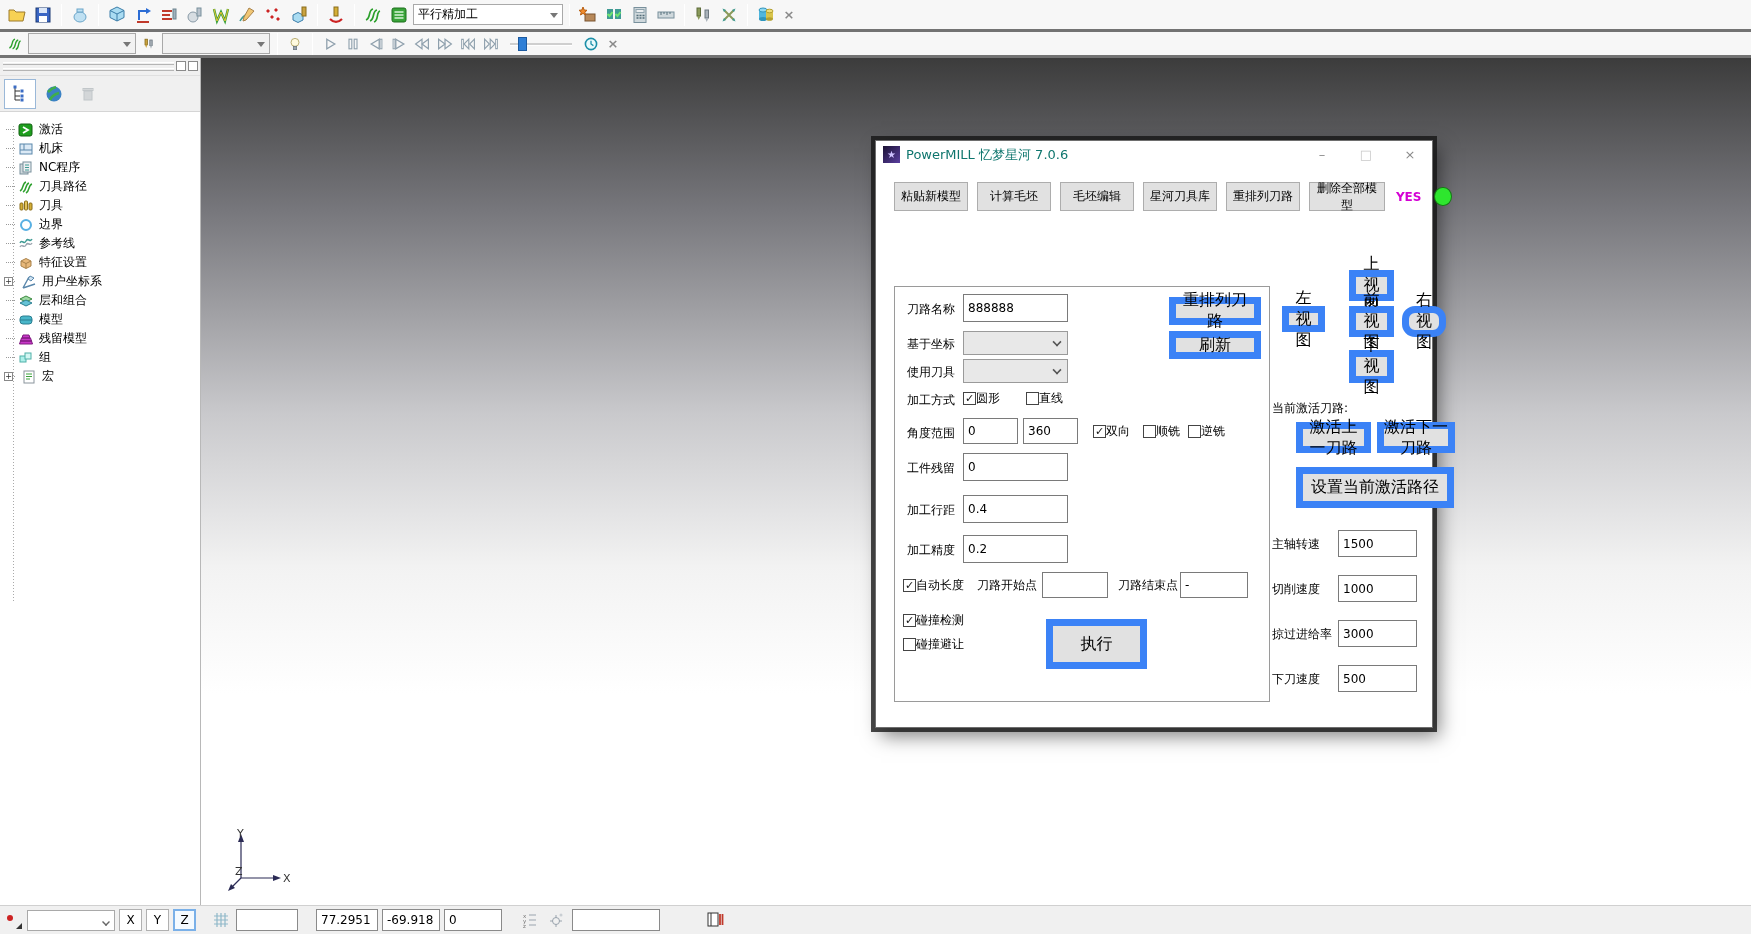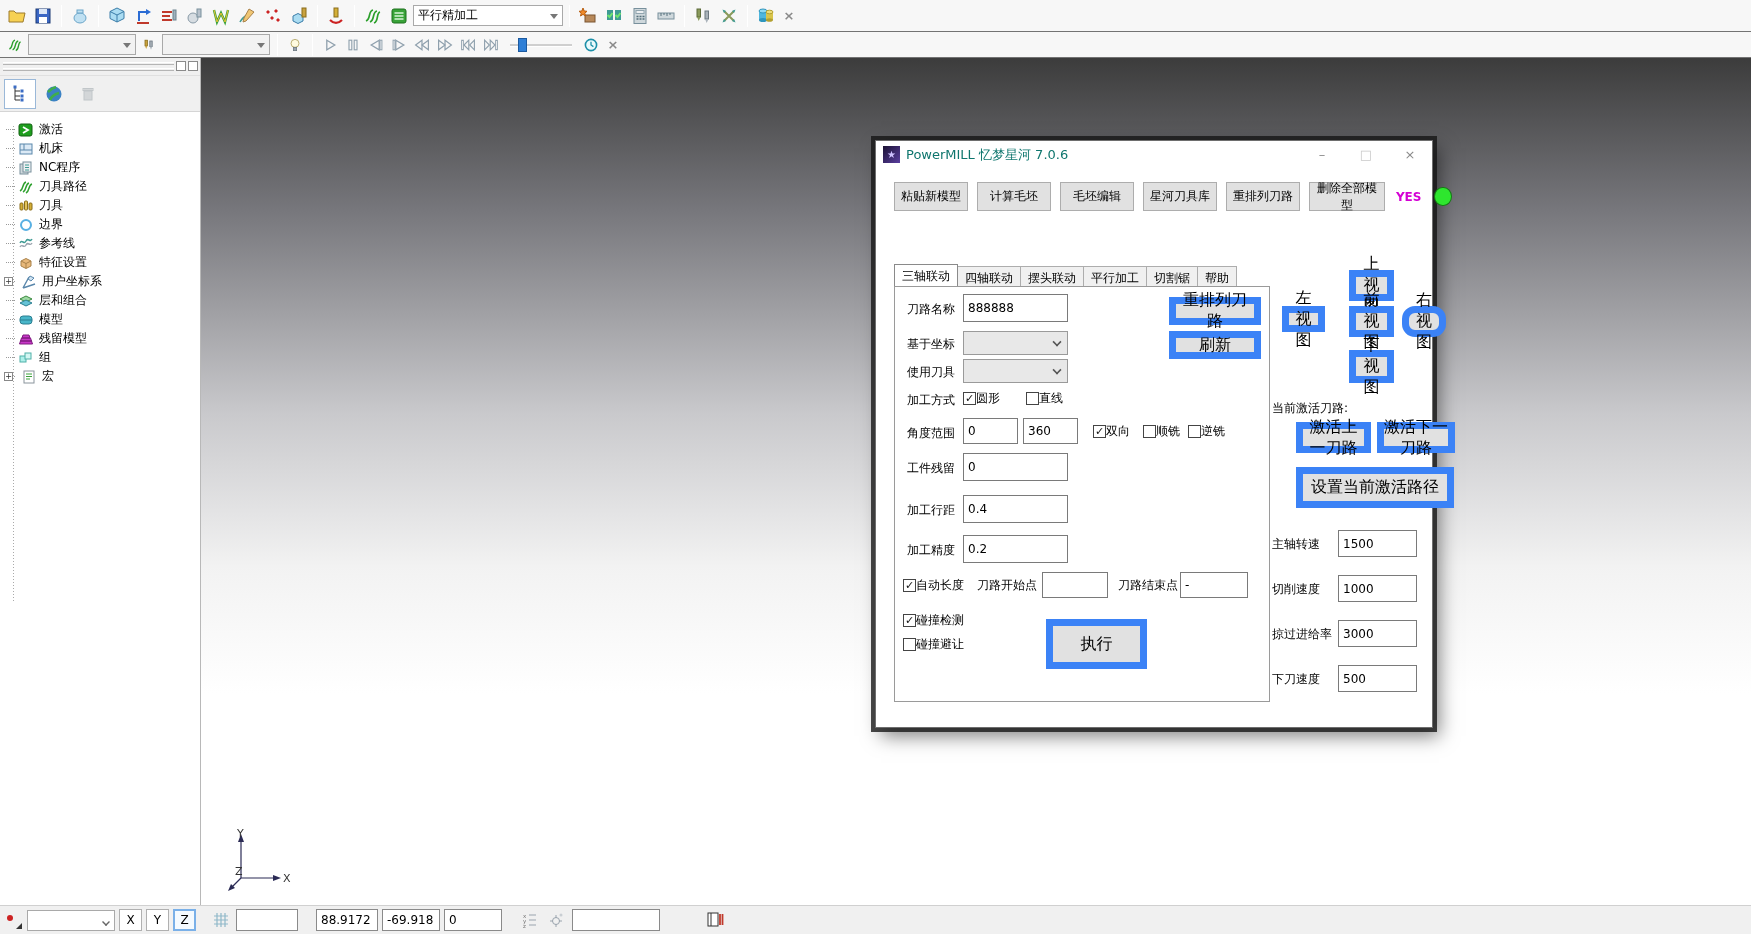--- a/index.html
+++ b/index.html
@@ -1,21 +1,21 @@
 <!DOCTYPE html>
 <html><head>
 <meta charset="utf-8">
 <style>
   * { box-sizing: border-box; margin: 0; padding: 0; }
   html,body { width:1751px; height:934px; overflow:hidden; }
   body { font-family:"DejaVu Sans","Liberation Sans",sans-serif; font-size:12px; color:#000; background:#fff; }
   .app { position:relative; width:1751px; height:934px; background:#f5f5f5; }
 
   
-  .tb { display:flex; align-items:center; background:#f7f7f7; border-bottom:1px solid #737373; }
+  .tb { display:flex; align-items:center; background:#f7f7f7; border-bottom:3px solid #737373; }
   .tb-main { position:absolute; top:0; left:0; right:0; height:32px; padding-left:5px; gap:2px; }
   .tb-sim  { position:absolute; top:32px; left:0; right:0; height:26px; padding-left:5px; gap:3px; }
   .ti { width:24px; height:24px; display:inline-flex; align-items:center; justify-content:center; border:1px solid transparent; }
   .ti svg { width:20px; height:20px; }
   .ti-sm { width:20px; height:20px; }
   .ti-sm svg { width:16px; height:16px; }
   .sep { width:1px; height:22px; background:#cfcfcf; border-right:1px solid #fff; margin:0 4px; }
   .combo { height:21px; background:#fff; border:1px solid #a9a9a9; display:inline-flex; align-items:center; padding:0 4px; position:relative; }
   .combo .chev { position:absolute; right:4px; top:8px; width:0; height:0; border-left:4px solid transparent; border-right:4px solid transparent; border-top:5px solid #777; }
   .combo-gray { background:#f2f2f2; }
@@ -554,28 +554,20 @@
         <button class="btn">粘贴新模型</button>
         <button class="btn">计算毛坯</button>
         <button class="btn">毛坯编辑</button>
         <button class="btn">星河刀具库</button>
         <button class="btn">重排列刀路</button>
         <button class="btn">删除全部模型</button>
         <span class="yes-lbl">YES</span>
         <span class="led"></span>
       </div>
 
-      <div class="tabs">
-        <span class="tab active">三轴联动</span>
-        <span class="tab">四轴联动</span>
-        <span class="tab">摆头联动</span>
-        <span class="tab">平行加工</span>
-        <span class="tab">切割锯</span>
-        <span class="tab">帮助</span>
-      </div>
 
       <div class="tabpanel">
         <span class="lbl" style="left:12px; top:14px;">刀路名称</span>
         <div class="inp" style="left:68px; top:7px; width:105px; height:28px;">888888</div>
         <button class="rp-btn" style="left:250px; top:10px; width:92px; height:28px;">重排列刀路</button>
 
         <span class="lbl" style="left:12px; top:49px;">基于坐标</span>
         <div class="sel" style="left:68px; top:44px; width:105px; height:24px;">
             <span class="chev2"></span>
           </div>
@@ -673,21 +665,21 @@
       </div>
     <span class="axis-btn">X</span>
     <span class="axis-btn">Y</span>
     <span class="axis-btn active">Z</span>
     <span class="sb-ico" style="margin-left:10px;">
         <svg width="20" height="20" viewBox="0 0 20 20">
           <path d="M3 6h14M3 10h14M3 14h14M6 3v14M10 3v14M14 3v14" stroke="#8fb8c9" stroke-width="1.2"></path>
         </svg>
       </span>
     <span class="sb-field" style="width:62px;"></span>
-    <span class="sb-field" style="width:62px; margin-left:14px;">88.9172</span>
+    <span class="sb-field" style="width:62px; margin-left:14px;">77.2951</span>
     <span class="sb-field" style="width:58px;">-69.918</span>
     <span class="sb-field" style="width:58px;">0</span>
     <span class="sb-ico" style="margin-left:14px;">
         <svg width="18" height="18" viewBox="0 0 18 18">
           <path d="M7 4h7M7 9h7M7 14h7" stroke="#9aa4ae"></path>
           <text x="1" y="6.5" font-size="5.5" fill="#777">x</text>
           <text x="1" y="11.5" font-size="5.5" fill="#777">y</text>
           <text x="1" y="16.5" font-size="5.5" fill="#777">z</text>
         </svg>
       </span>

